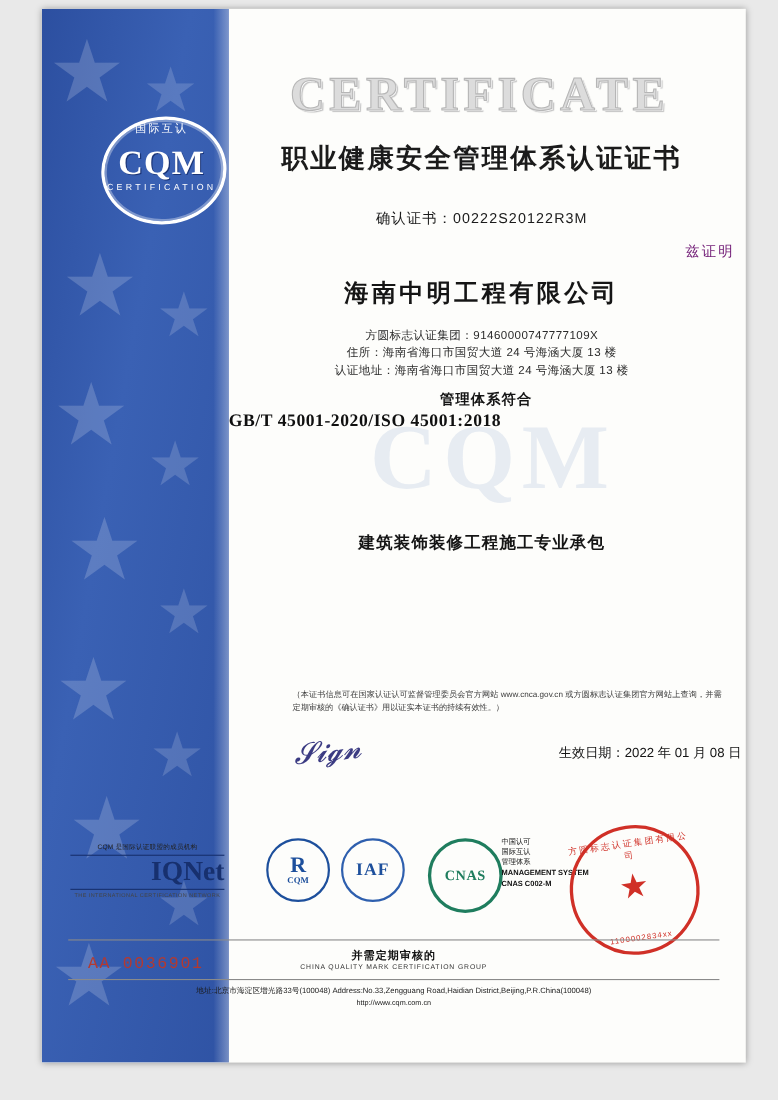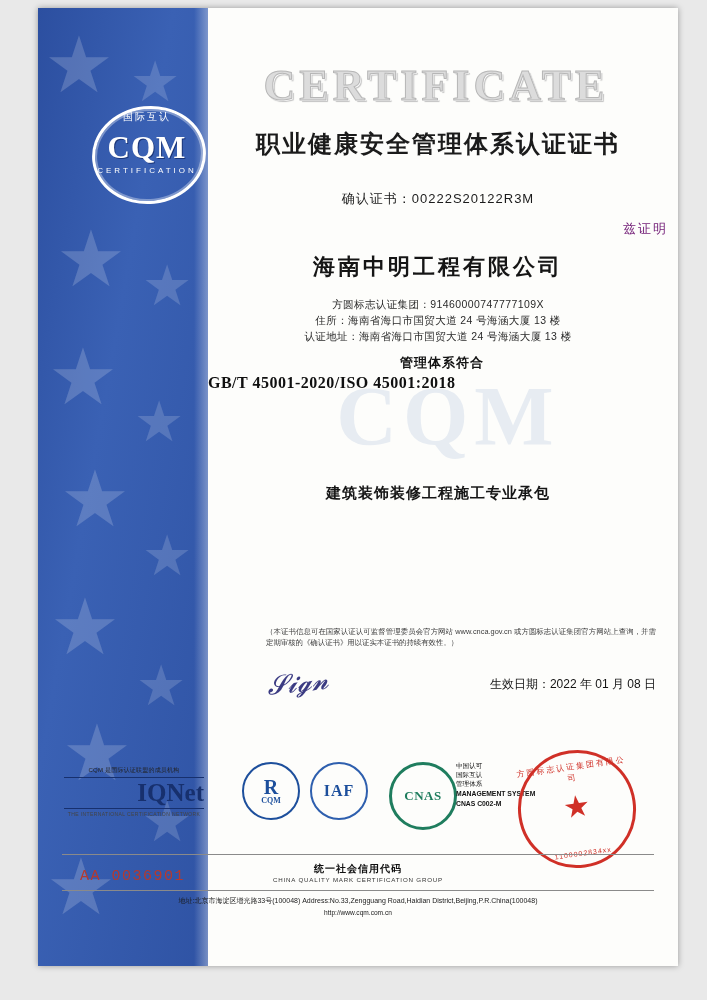--- a/index.html
+++ b/index.html
@@ -125,21 +125,21 @@
     position:absolute;left:60px;top:360px;width:360px;text-align:center;
     font-family:"Liberation Serif", serif;
     font-weight:bold;font-size:84px;color:rgba(120,150,200,.16);
     letter-spacing:6px;pointer-events:none;
   }
   .disclaimer{
     position:absolute;left:28px;right:22px;top:618px;
     font-size:7.4px;line-height:1.5;color:#3a3a3a;text-align:justify;margin-left:30px;
   }
   .dates{
-    position:absolute;right:22px;top:666px;text-align:center;
+    position:absolute;right:4px;top:666px;text-align:center;
     font-size:12px;color:#141414;line-height:1.7;
   }
   .signature{
     position:absolute;left:60px;top:656px;width:150px;height:56px;
     color:#1a1a6e;font-family:"Liberation Serif", serif;
     font-size:26px;font-style:italic;transform:rotate(-6deg);
     opacity:.85;
   }
   
   .logo-row{
@@ -320,20 +320,20 @@
       </div>
 
       <div class="seal">
         <div class="top">方圆标志认证集团有限公司</div>
         <div class="star">★</div>
         <div class="bot">1100002834xx</div>
       </div>
     </div>
 
     <div class="rule"></div>
-    <div class="footer-cn">统一社会信用代码</div>
+    <div class="footer-cn">并需定期审核的</div>
     <div class="footer-en">CHINA QUALITY MARK CERTIFICATION GROUP</div>
     <div class="rule2"></div>
     <div class="addr">地址:北京市海淀区增光路33号(100048)    Address:No.33,Zengguang Road,Haidian District,Beijing,P.R.China(100048)</div>
     <div class="site">http://www.cqm.com.cn</div>
     <div class="serial">AA 0036901</div>
   </div>
 </div>
 
 </body></html>

